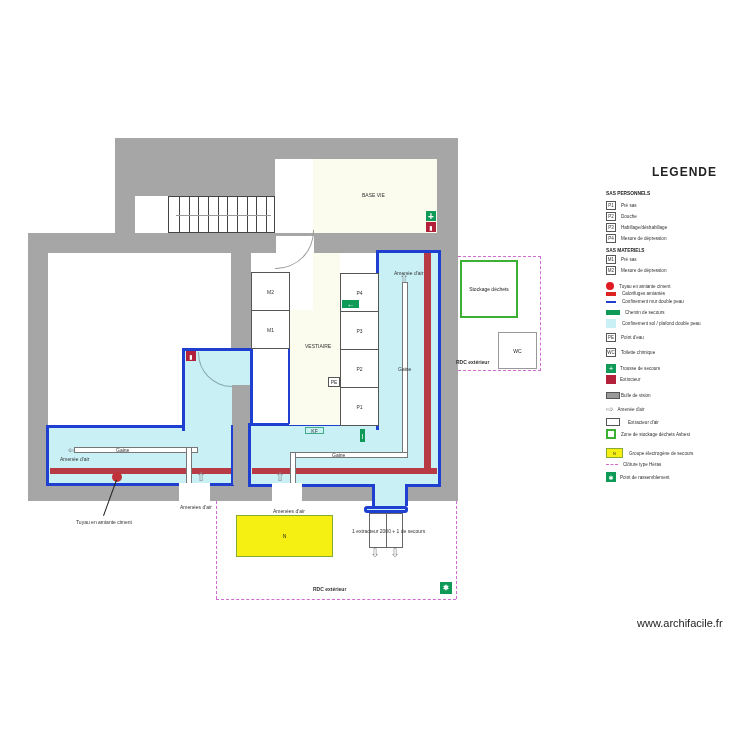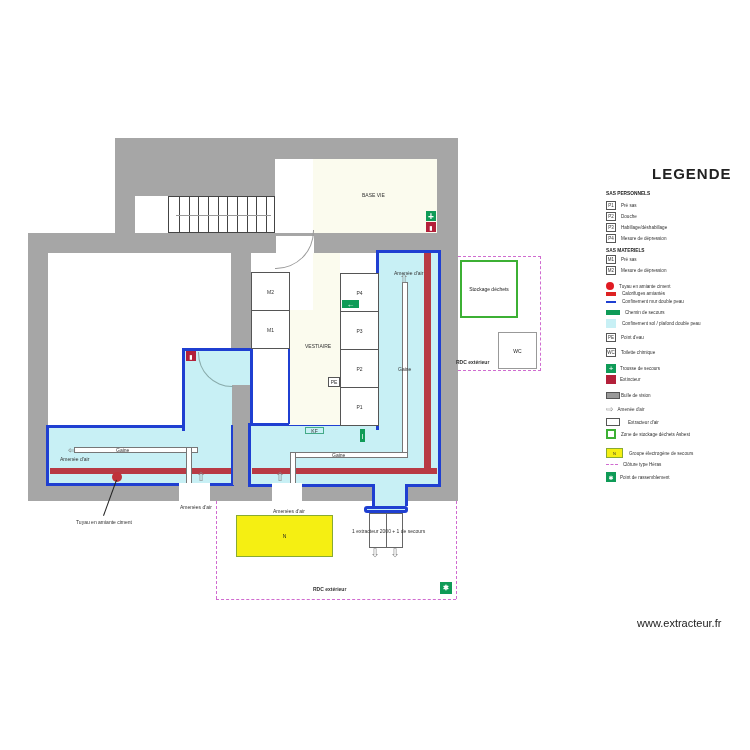--- a/index.html
+++ b/index.html
@@ -9,21 +9,21 @@
   .room-white{position:absolute;background:#fff;}
   .cream{position:absolute;background:#fbfbee;}
   .cyan{position:absolute;background:#c8f0f5;}
   .blue-border{position:absolute;border:3px solid #1f3fd1;box-sizing:border-box;}
   .red-bar{position:absolute;background:#b83a44;}
   .sas{position:absolute;background:#fff;border:1px solid #555;box-sizing:border-box;font-size:5px;display:flex;align-items:center;justify-content:center;color:#333;}
   .tiny{font-size:5px;color:#333;white-space:nowrap;}
   .duct{position:absolute;background:#fff;border:1px solid #777;box-sizing:border-box;}
   .dash-v{position:absolute;border-left:1.5px dashed #d06bd0;}
   .dash-h{position:absolute;border-top:1.5px dashed #d06bd0;}
-  .legend-title{font-size:15px;font-weight:bold;letter-spacing:1px;color:#222;}
+  .legend-title{font-size:12px;font-weight:bold;letter-spacing:1px;color:#222;}
   .lg-row{position:absolute;left:606px;display:flex;align-items:center;font-size:4.6px;color:#333;white-space:nowrap;}
   .lg-box{width:10px;height:9px;border:1px solid #555;box-sizing:border-box;font-size:4.5px;display:flex;align-items:center;justify-content:center;margin-right:5px;background:#fff;}
   .lg-head{position:absolute;left:606px;font-size:4.8px;font-weight:bold;color:#222;}
   .sign-green{position:absolute;background:#0f9b57;color:#fff;display:flex;align-items:center;justify-content:center;font-weight:bold;}
   .sign-red{position:absolute;background:#b3203a;color:#fff;display:flex;align-items:center;justify-content:center;font-size:6px;}
   .stair-step{position:absolute;top:0;bottom:0;border-left:1px solid #444;}
 </style>
 </head>
 <body>
 
@@ -246,13 +246,13 @@
   <div class="lg-row" style="top:462px;">
       <span style="width:12px;border-top:1px dashed #d06bd0;margin-right:5px;"></span>
       <span>Clôture type Héras</span>
     </div>
   <div class="lg-row" style="top:472px;">
       <span style="width:10px;height:10px;background:#0f9b57;color:#fff;font-size:6px;display:flex;align-items:center;justify-content:center;margin-right:4px;">✱</span>
       <span>Point de rassemblement</span>
     </div>
 </div>
 
-<div class="abs" style="left:637px;top:617px;font-size:11px;color:#222;">www.extracteur.fr</div>
+<div class="abs" style="left:637px;top:617px;font-size:11px;color:#222;">www.archifacile.fr</div>
 
 </body></html>

